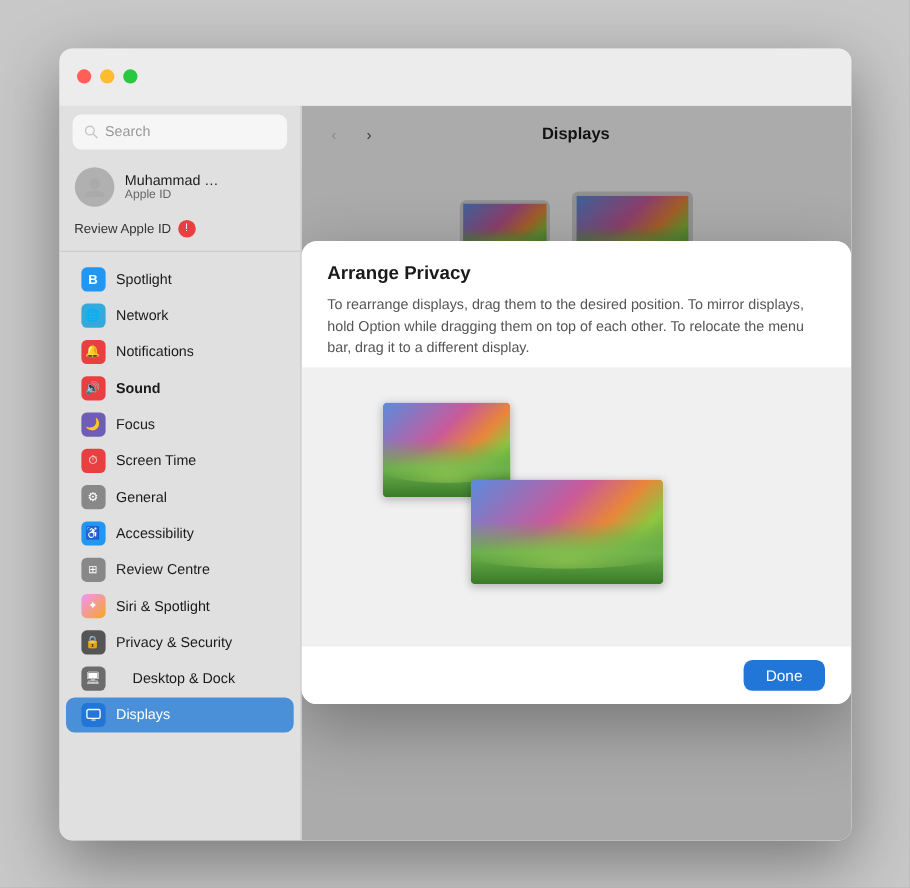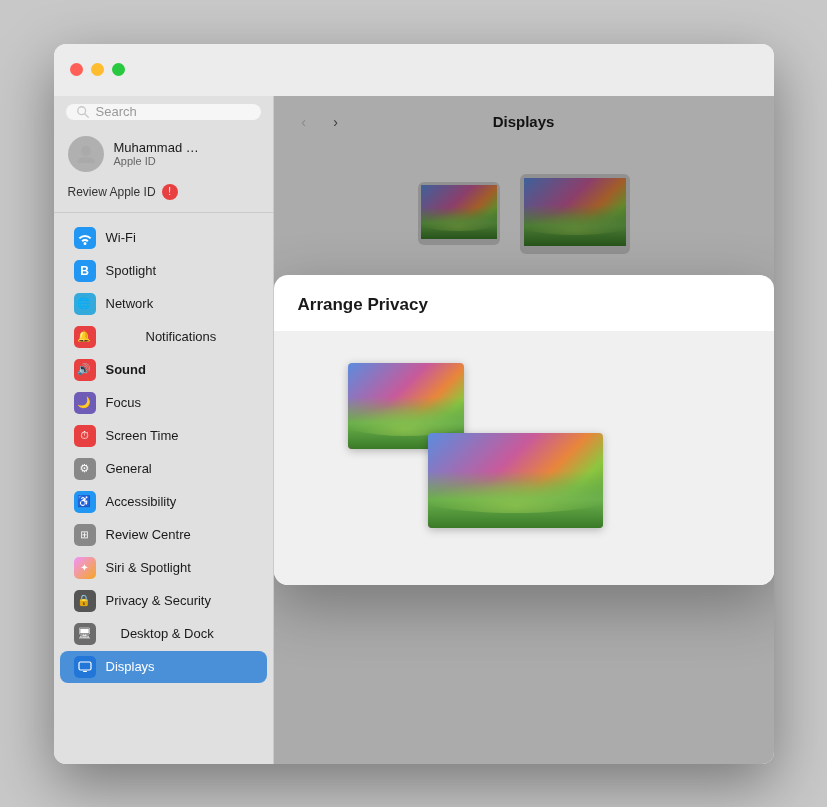--- a/index.html
+++ b/index.html
@@ -58,21 +58,21 @@
       flex-direction: column;
       overflow: hidden;
       flex-shrink: 0;
     }
     .search-container {
       padding: 8px 12px;
     }
     .search-box {
       background: rgba(255,255,255,0.7);
       border-radius: 8px;
-      height: 16px;
+      height: 32px;
       display: flex;
       align-items: center;
       padding: 0 10px;
       gap: 6px;
     }
     .search-icon-svg {
       width: 14px;
       height: 14px;
       opacity: 0.5;
     }
@@ -507,48 +507,40 @@
         <div class="review-item">
           <span>Review Apple ID</span>
           <div class="review-badge">!</div>
         </div>
       </div>
 
       <div class="sidebar-divider"></div>
 
       <div class="sidebar-items">
 
-        <div class="sidebar-item">
-          <div class="sidebar-item-icon icon-wifi">
-            <svg width="14" height="14" viewBox="0 0 14 14" fill="white">
-                <path d="M7 11a1.5 1.5 0 110 3 1.5 1.5 0 010-3zm0-3a5 5 0 013.54 1.46l-1.42 1.42A3 3 0 007 10a3 3 0 00-2.12.88L3.46 9.46A5 5 0 017 8zm0-4a9 9 0 016.36 2.64L11.94 8.06A7 7 0 007 6a7 7 0 00-4.95 2.05L.64 6.64A9 9 0 017 4z"></path>
-              </svg>
-          </div>
-          <span style="font-size:13px;">Wi‑Fi</span>
-        </div>
 
         <div class="sidebar-item">
           <div class="sidebar-item-icon icon-bluetooth">
             <span style="font-size:12px;color:white;font-weight:bold;">B</span>
           </div>
           <span style="font-size:13px;">Spotlight</span>
         </div>
 
         <div class="sidebar-item">
           <div class="sidebar-item-icon icon-network">
             <span style="font-size:11px;color:white;">🌐</span>
           </div>
           <span style="font-size:13px;">Network</span>
         </div>
 
         <div class="sidebar-item">
           <div class="sidebar-item-icon icon-notifications">
             <span style="font-size:11px;color:white;">🔔</span>
           </div>
-          <span style="font-size:13px;max-width:80px;overflow:hidden;text-overflow:ellipsis;white-space:nowrap;margin-left:40px;">Notifications</span>
+          <span style="font-size:13px;max-width:80px;overflow:hidden;text-overflow:ellipsis;white-space:nowrap;">Notifications</span>
         </div>
 
         <div class="sidebar-item">
           <div class="sidebar-item-icon icon-sound">
             <span style="font-size:11px;color:white;">🔊</span>
           </div>
           <span style="font-size:13px;font-weight:bold;">Sound</span>
         </div>
 
         <div class="sidebar-item">
@@ -685,20 +677,21 @@
           <button class="bottom-btn">Advanced...</button>
           <button class="bottom-btn">Night Shift...</button>
           <button class="help-btn">?</button>
         </div>
       </div>
 
       <div class="modal-overlay">
         <div class="modal">
           <div class="modal-header">
             <div class="modal-title">Arrange Privacy</div>
+            <div class="modal-description">To rearrange displays, drag them to the desired position. To mirror displays, hold Option while dragging them on top of each other. To relocate the menu bar, drag it to a different display.</div>
           </div>
           <div class="modal-body">
             <div class="arrange-area">
 
               <div class="display-draggable display1">
                 <div class="wallpaper-sonoma">
                   <div class="wall-layer1"></div>
                   <div class="wall-layer2"></div>
                   <div class="wall-wave"></div>
                 </div>
@@ -706,17 +699,20 @@
 
               <div class="display-draggable display2">
                 <div class="wallpaper-sonoma">
                   <div class="wall-layer1"></div>
                   <div class="wall-layer2"></div>
                   <div class="wall-wave"></div>
                 </div>
               </div>
             </div>
           </div>
+          <div class="modal-footer">
+            <button class="done-btn">Done</button>
+          </div>
         </div>
       </div>
     </div>
   </div>
 </div>
 
 </body></html>

